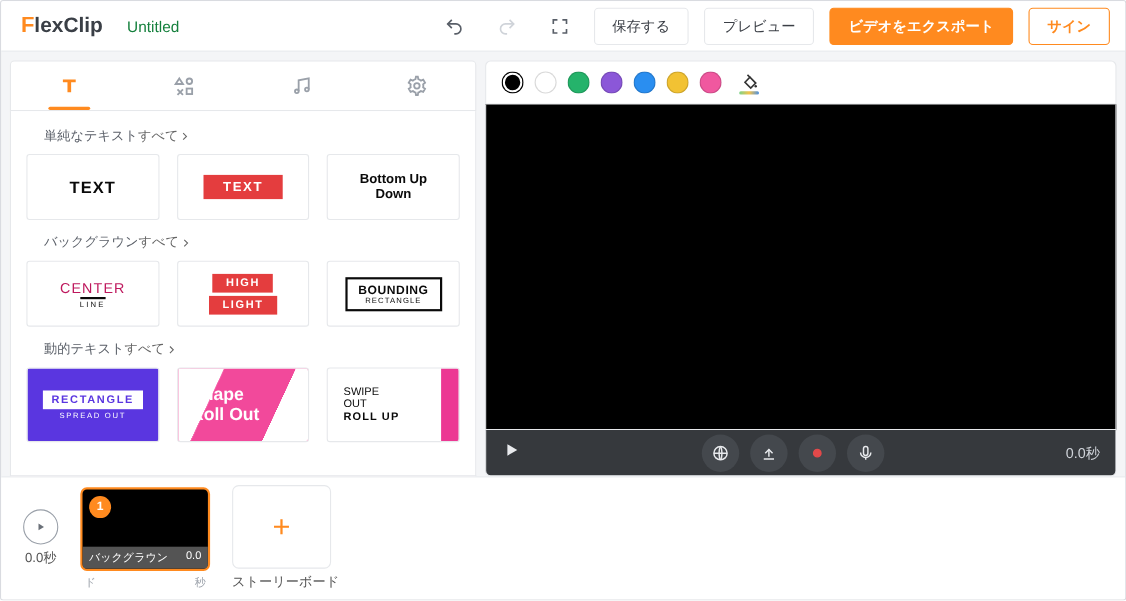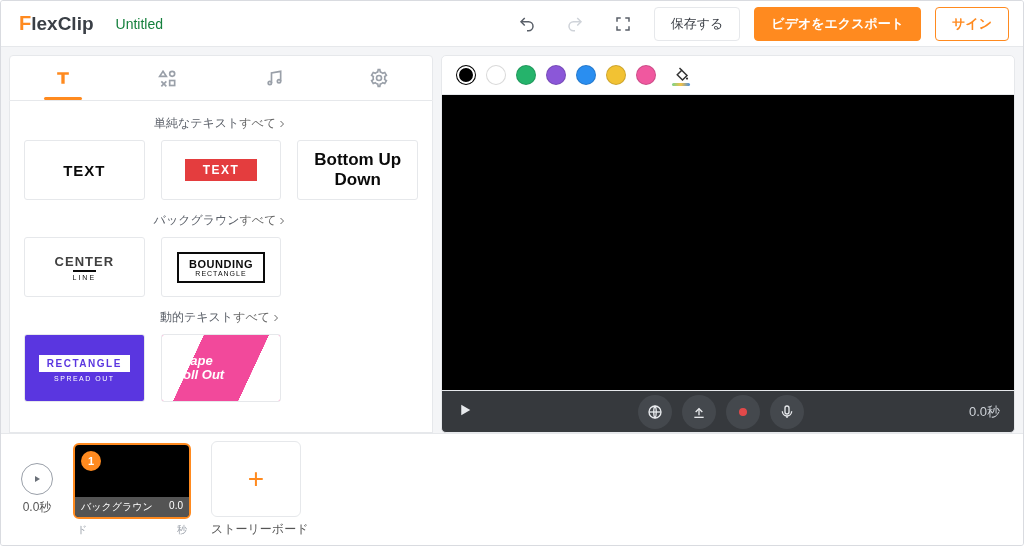--- a/index.html
+++ b/index.html
@@ -40,46 +40,46 @@
 
   
   .tabs{background:#fff;border:1px solid var(--line);border-radius:4px 4px 0 0;height:46px;display:flex}
   .tab{flex:1;display:flex;align-items:center;justify-content:center;color:#9aa0a9;cursor:pointer;position:relative}
   .tab.active{color:var(--brand)}
   .tab.active::after{content:"";position:absolute;left:32%;right:32%;bottom:0;height:3px;background:var(--brand);border-radius:2px}
   .tab svg{width:20px;height:20px}
 
   
   .lwrap{background:#fff;border:1px solid var(--line);border-top:none;flex:1;overflow:auto;padding:10px 14px 6px}
-  .sec-head{display:flex;align-items:center;justify-content:center;font-size:12px;color:#5b6069;margin:4px 16px 8px}
+  .sec-head{display:flex;align-items:center;justify-content:flex-start;font-size:12px;color:#5b6069;margin:4px 16px 8px}
   .sec-head .all{color:#666;font-size:12px;display:flex;align-items:center;gap:0;cursor:pointer}
   .sec-head .all svg{width:12px;height:12px;stroke:currentColor;fill:none;stroke-width:2}
   .grid{display:grid;grid-template-columns:repeat(3,1fr);gap:16px;margin-bottom:12px}
   .card{height:60px;background:#fff;border:1px solid var(--line);border-radius:3px;display:flex;align-items:center;justify-content:center;position:relative;overflow:hidden;cursor:pointer}
   .card.ov{height:68px}
   
   .t-plain{font-weight:800;font-size:15px;letter-spacing:1px;color:#0a0a0a}
   .t-redbox{background:var(--red);color:#fff;padding:4px 18px;font-size:12px;font-weight:800;letter-spacing:1.5px}
-  .t-bud{font-size:17px;font-weight:800;color:#0a0a0a;text-align:center;line-height:1.15}
+  .t-bud{font-size:12px;font-weight:800;color:#0a0a0a;text-align:center;line-height:1.15}
   
   .d-center{display:flex;flex-direction:column;align-items:center;gap:1px}
-  .d-center b{font-size:13px;font-weight:700;letter-spacing:1px;color:#404040}
+  .d-center b{font-size:13px;font-weight:400;letter-spacing:1px;color:#be185d}
   .d-center i{font-size:7px;font-style:normal;color:#0a0a0a;border-top:2px solid #0a0a0a;padding-top:2px;letter-spacing:2px}
   .d-high{display:flex;flex-direction:column;gap:3px;align-items:center}
   .d-high span{background:var(--red);color:#fff;font-size:10px;font-weight:800;letter-spacing:1.5px;padding:3px 12px}
   .d-bound{display:flex;flex-direction:column;align-items:center;border:2px solid #0a0a0a;padding:4px 10px}
   .d-bound b{font-size:11px;font-weight:900;letter-spacing:.5px;color:#0a0a0a}
   .d-bound i{font-size:7px;font-style:normal;letter-spacing:1px;color:#0a0a0a}
   
   .ov-rect{display:flex;flex-direction:column;align-items:center;justify-content:center;width:100%;height:100%;background:var(--purple);gap:3px}
   .ov-rect b{background:#fff;color:var(--purple);font-size:10px;font-weight:900;letter-spacing:1.5px;padding:3px 8px}
   .ov-rect i{font-size:7px;font-style:normal;color:#fff;letter-spacing:1.5px}
   .ov-shape{width:100%;height:100%;position:relative;background:var(--pink)}
   .ov-shape::before{content:"";position:absolute;inset:0;background:linear-gradient(115deg,#fff 0 28%,transparent 28.2%),linear-gradient(295deg,#fff 0 28%,transparent 28.2%);}
-  .ov-shape .lbl{position:absolute;left:12px;top:50%;transform:translateY(-50%);color:#fff;font-style:italic;font-weight:800;font-size:13px;line-height:1.1}
+  .ov-shape .lbl{position:absolute;left:12px;top:50%;transform:translateY(-50%);color:#fff;font-weight:800;font-size:16px;line-height:1.1}
   .ov-swipe{width:100%;height:100%;display:flex;align-items:center;padding-left:14px}
   .ov-swipe .bar{position:absolute;right:0;top:0;bottom:0;width:16px;background:var(--magenta)}
   .ov-swipe .txt{font-size:10px;line-height:1.15;color:#0a0a0a}
   .ov-swipe .txt b{display:block;font-weight:900;letter-spacing:1px}
 
   
   .colorbar{height:40px;background:#fff;border:1px solid var(--line);border-radius:5px 5px 0 0;display:flex;align-items:center;gap:10px;padding:0 14px}
   .swatch{width:20px;height:20px;border-radius:50%;border:1px solid rgba(0,0,0,.15);cursor:pointer}
   .swatch.ring{box-shadow:0 0 0 2px #fff inset}
   .paint{margin-left:6px;width:22px;height:22px;display:flex;align-items:flex-end;gap:2px;cursor:pointer}
@@ -135,20 +135,21 @@
     </button>
     <button class="ico-btn" title="fullscreen">
       <svg viewBox="0 0 24 24">
           <path d="M4 9V4h5"></path>
           <path d="M20 9V4h-5"></path>
           <path d="M4 15v5h5"></path>
           <path d="M20 15v5h-5"></path>
         </svg>
     </button>
     <button class="btn">保存する</button>
+    <button class="btn">プレビュー</button>
     <button class="btn primary">ビデオをエクスポート</button>
     <button class="btn outline-primary">サイン</button>
   </div>
 
   <div class="main">
 
     <div class="lpanel">
       <div class="tabs">
         <div class="tab active">
           <svg viewBox="0 0 24 24" fill="currentColor">
@@ -213,20 +214,26 @@
           </span>
         </div>
         <div class="grid">
           <div class="card">
             <div class="d-center">
                 <b>CENTER</b>
                 <i>LINE</i>
               </div>
           </div>
           <div class="card">
+            <div class="d-high">
+                <span>HIGH</span>
+                <span>LIGHT</span>
+              </div>
+          </div>
+          <div class="card">
             <div class="d-bound">
                 <b>BOUNDING</b>
                 <i>RECTANGLE</i>
               </div>
           </div>
         </div>
 
         <div class="sec-head">
           <span>動的テキスト</span>
           <span class="all">
@@ -240,20 +247,26 @@
           <div class="card ov">
             <div class="ov-rect">
                 <b>RECTANGLE</b>
                 <i>SPREAD OUT</i>
               </div>
           </div>
           <div class="card ov">
             <div class="ov-shape">
                 <div class="lbl"><span>Shape</span><br><span>Roll Out</span></div>
               </div>
+          </div>
+          <div class="card ov">
+            <div class="ov-swipe">
+              <div class="txt"><span>SWIPE</span><br><span>OUT</span><b>ROLL UP</b></div>
+              <div class="bar"></div>
+            </div>
           </div>
         </div>
       </div>
     </div>
 
     <div class="rpanel">
       <div class="colorbar">
 
         <span class="swatch ring" style="background: rgb(0, 0, 0);"></span>
           <span class="swatch" style="background: rgb(255, 255, 255);"></span>

